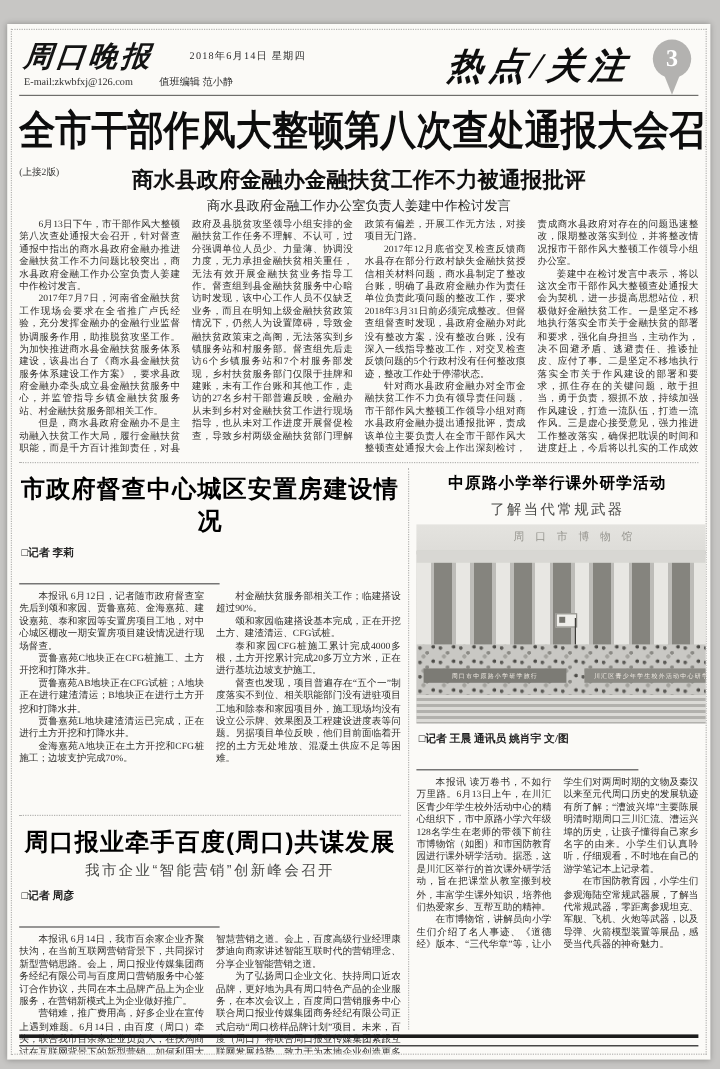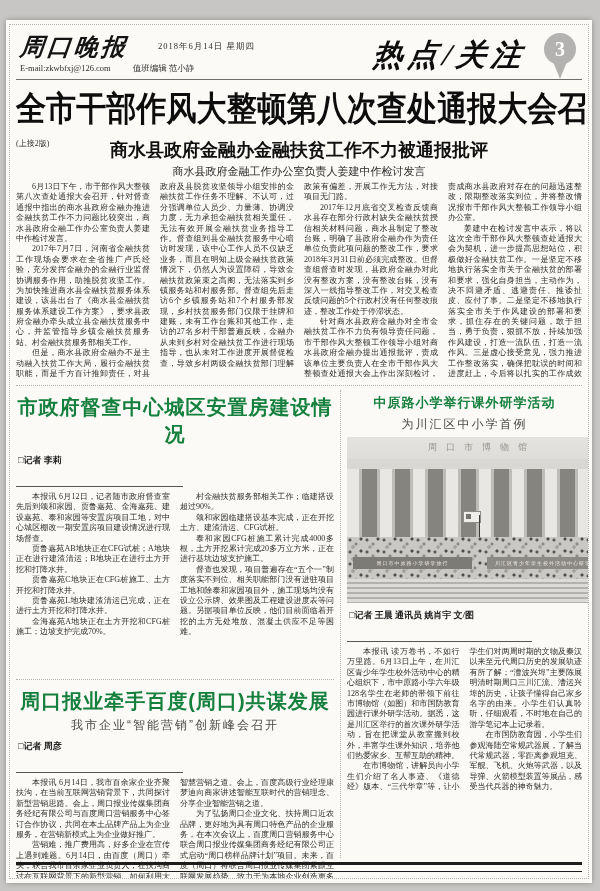--- a/index.html
+++ b/index.html
@@ -68,21 +68,21 @@
   .cols4{column-count:4;column-gap:10px;height:198px;}
   .cols2{column-count:2;column-gap:10px;}
   .dottedhr{border:0;border-top:1px dotted #b4b3b1;margin:5px 0 4px 0;flex:0 0 auto;}
   
   .lower{flex:1 1 auto;display:flex;min-height:0;}
   .lower-left{width:318px;flex:0 0 auto;display:flex;flex-direction:column;}
   .vdiv{flex:0 0 auto;border-left:1px dotted #b4b3b1;margin:0 6px;}
   .lower-right{flex:1 1 auto;display:flex;flex-direction:column;min-width:0;}
   .art-title{
     margin:4px 0 2px 0;text-align:center;
-    font-family:"Liberation Sans", sans-serif;font-weight:bold;font-size:20px;color:#15803d;
+    font-family:"Liberation Sans", sans-serif;font-weight:bold;font-size:20px;color:#000000;
     letter-spacing:1px;
   }
   .art-title.small{font-size:13px;}
   .art-deck{
     text-align:center;font-family:"Liberation Sans", sans-serif;
     font-size:12px;color:#4a4a48;margin:2px 0 4px 0;letter-spacing:2px;
   }
   .byline{
     font-size:9px;font-weight:bold;color:#222;
     border-bottom:1px solid #555;width:52%;padding:2px 0 19px 2px;margin:4px 0 5px 0;
@@ -177,22 +177,22 @@
     <hr class="dottedhr">
 
     <div class="lower">
 
       <div class="lower-left">
         <section>
           <h2 class="art-title">市政府督查中心城区安置房建设情况</h2>
           <div class="byline">□记者 李莉</div>
           <div class="bodytext cols2 h2body">
               <p>本报讯 6月12日，记者随市政府督查室先后到颂和家园、贾鲁嘉苑、金海嘉苑、建设嘉苑、泰和家园等安置房项目工地，对中心城区棚改一期安置房项目建设情况进行现场督查。</p>
+              <p>贾鲁嘉苑C地块正在CFG桩施工、土方开挖和打降水井。</p>
               <p>贾鲁嘉苑AB地块正在CFG试桩；A地块正在进行建渣清运；B地块正在进行土方开挖和打降水井。</p>
-              <p>贾鲁嘉苑C地块正在CFG桩施工、土方开挖和打降水井。</p>
               <p>贾鲁嘉苑L地块建渣清运已完成，正在进行土方开挖和打降水井。</p>
               <p>金海嘉苑A地块正在土方开挖和CFG桩施工；边坡支护完成70%。</p>
               <p>村金融扶贫服务部相关工作；临建搭设超过90%。</p>
               <p>颂和家园临建搭设基本完成，正在开挖土方、建渣清运、CFG试桩。</p>
               <p>泰和家园CFG桩施工累计完成4000多根，土方开挖累计完成20多万立方米，正在进行基坑边坡支护施工。</p>
               <p>督查也发现，项目普遍存在“五个一”制度落实不到位、相关职能部门没有进驻项目工地和除泰和家园项目外，施工现场均没有设立公示牌、效果图及工程建设进度表等问题。另据项目单位反映，他们目前面临着开挖的土方无处堆放、混凝土供应不足等困难。</p>
             </div>
         </section>
 
         <hr class="dottedhr">
@@ -207,21 +207,21 @@
               <p>为了弘扬周口企业文化、扶持周口近农品牌，更好地为具有周口特色产品的企业服务，在本次会议上，百度周口营销服务中心联合周口报业传媒集团商务经纪有限公司正式启动“周口榜样品牌计划”项目。未来，百度（周口）将联合周口报业传媒集团紧跟互联网发展趋势，致力于为本地企业创造更多新发展、新机遇，全方位助力周口地区中小企业实现互联网化，助推商家迈上高台阶。</p>
             </div>
         </section>
       </div>
 
       <div class="vdiv"></div>
 
       <div class="lower-right">
         <section style="display:flex;flex-direction:column;min-height:0;">
           <h2 class="art-title small">中原路小学举行课外研学活动</h2>
-          <div class="art-deck">为川汇区中小学首例</div>
+          <div class="art-deck">了解当代常规武器</div>
 
           <figure class="photo" style="margin:0;">
             <div class="bsign">周口市博物馆</div>
             <div class="facade"></div>
             <div class="facade-beam"></div>
             <div class="flag">
                 <i></i>
               </div>
             <div class="flagpole"></div>
             <div class="crowd">

